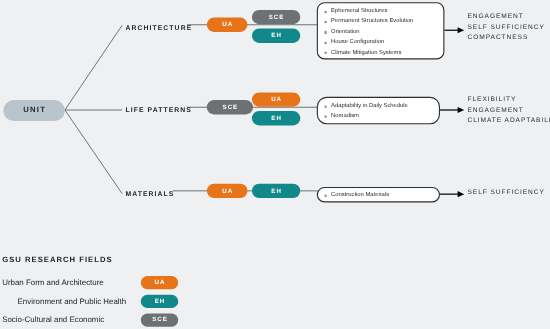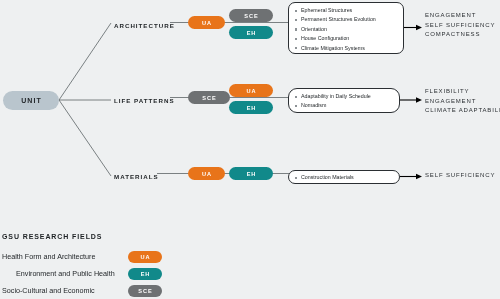--- a/index.html
+++ b/index.html
@@ -296,21 +296,21 @@
     <div>ENGAGEMENT</div>
     <div>CLIMATE ADAPTABILITY</div>
   </div>
 
   <div class="outcome oc-mat">
     <div>SELF SUFFICIENCY</div>
   </div>
 
   <div class="legend-title">GSU RESEARCH FIELDS</div>
 
-  <div class="legend-row-label lr-ua">Health Form and Architecture</div>
+  <div class="legend-row-label lr-ua">Urban Form and Architecture</div>
   <div class="legend-row-label lr-eh">Environment and Public Health</div>
   <div class="legend-row-label lr-sce">Socio-Cultural and Economic</div>
 
   <div class="legend-pill pill-ua lp-ua">
     <span>UA</span>
   </div>
   <div class="legend-pill pill-eh lp-eh">
     <span>EH</span>
   </div>
   <div class="legend-pill pill-sce lp-sce">

